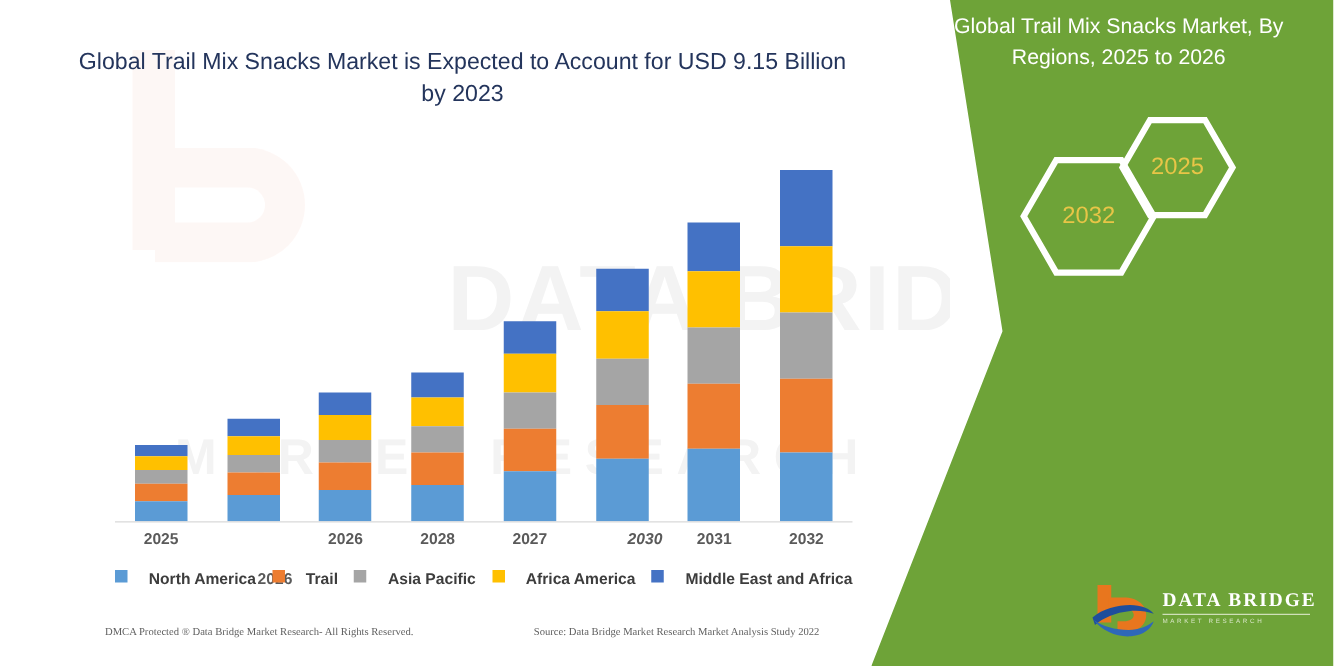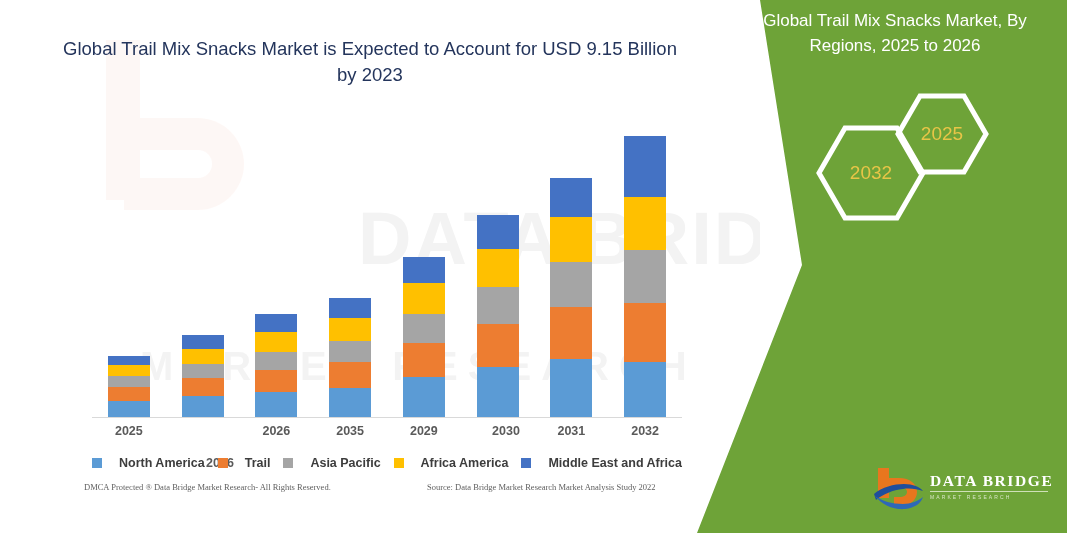--- a/index.html
+++ b/index.html
@@ -36,26 +36,26 @@
   #plot{position:absolute;left:0;top:0;right:0;bottom:0;}
   #axis-line{position:absolute;left:0;right:0;bottom:0;height:1px;background:#d9d9d9;}
   .bar-group{position:absolute;bottom:1px;width:42px;display:flex;flex-direction:column-reverse;}
   .seg{width:100%;display:block;}
 
   #x-labels{position:absolute;left:92px;top:424px;width:590px;height:20px;}
   .x-label{position:absolute;width:60px;text-align:center;font-size:12.5px;font-weight:700;color:#5a5a5a;}
 
   
   #legend{position:absolute;left:92px;top:456px;width:590px;display:flex;justify-content:center;align-items:center;gap:13px;}
-  .lg-item{display:flex;align-items:center;gap:17px;}
+  .lg-item{display:flex;gap:17px;}
   .lg-swatch{width:10px;height:10px;display:block;}
   .lg-label{font-size:12.5px;font-weight:700;color:#3d3d3d;white-space:nowrap;}
 
   
-  #footer{position:absolute;left:0;top:480px;width:760px;height:22px;font-family:"Liberation Serif",serif;font-size:8.5px;color:#5f5f5f;padding-left:32px;}
+  #footer{position:absolute;left:0;top:498px;width:760px;height:22px;font-family:"Liberation Serif",serif;font-size:8.5px;color:#5f5f5f;padding-left:32px;}
   #footer .f-left{position:absolute;left:84px;top:2px;white-space:nowrap;}
   #footer .f-right{position:absolute;left:427px;top:2px;white-space:nowrap;}
 
   
   #right-panel{
     position:absolute;left:694px;top:0;width:373px;height:533px;
     background:#6EA338;
     clip-path:polygon(66px 0, 373px 0, 373px 533px, 3px 533px, 108px 265px);
   }
   #right-title{
@@ -156,23 +156,23 @@
             <div class="seg" style="height: 61px; background: rgb(68, 114, 196);"></div>
           </div>
         </div>
       <div id="axis-line"></div>
     </div>
 
     <div id="x-labels">
         <div class="x-label" style="left: 6.875px;">2025</div>
         <div class="x-label" style="left: 98px; margin-top: 32px;">2026</div>
         <div class="x-label" style="left: 154.375px;">2026</div>
-        <div class="x-label" style="left: 228.125px;">2035</div>
-        <div class="x-label" style="left: 301.875px;">2029</div>
-        <div class="x-label" style="left: 384px;">2030</div>
+        <div class="x-label" style="left: 228.125px;">2028</div>
+        <div class="x-label" style="left: 301.875px;">2027</div>
+        <div class="x-label" style="left: 394px; font-style: italic;">2030</div>
         <div class="x-label" style="left: 449.375px;">2031</div>
         <div class="x-label" style="left: 523.125px;">2032</div>
       </div>
 
     <div id="legend">
         <div class="lg-item">
           <span class="lg-swatch" style="background: rgb(91, 155, 213);"></span>
           <span class="lg-label">North America</span>
         </div>
         <div class="lg-item">

